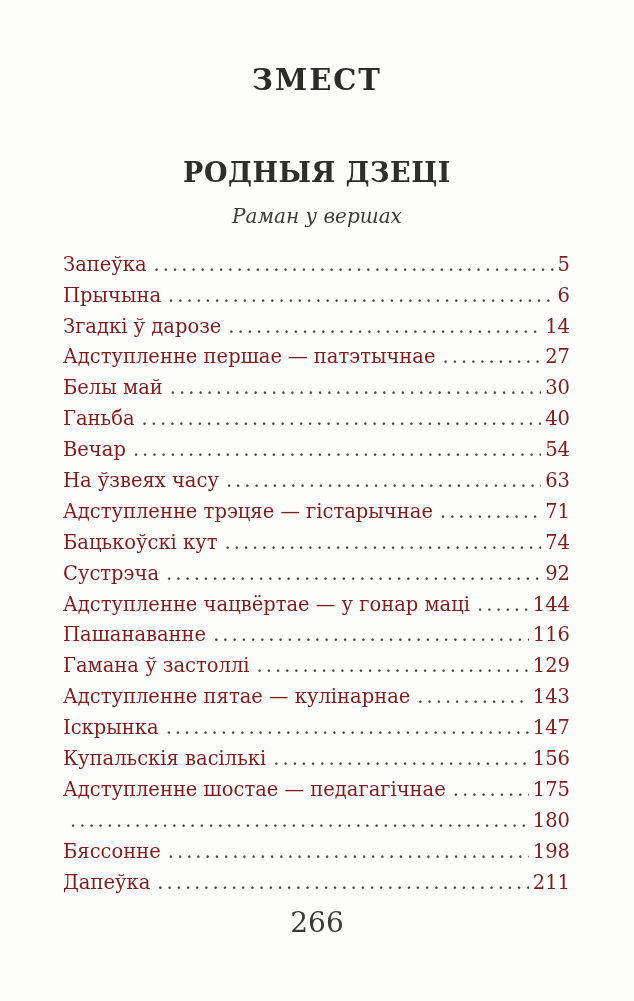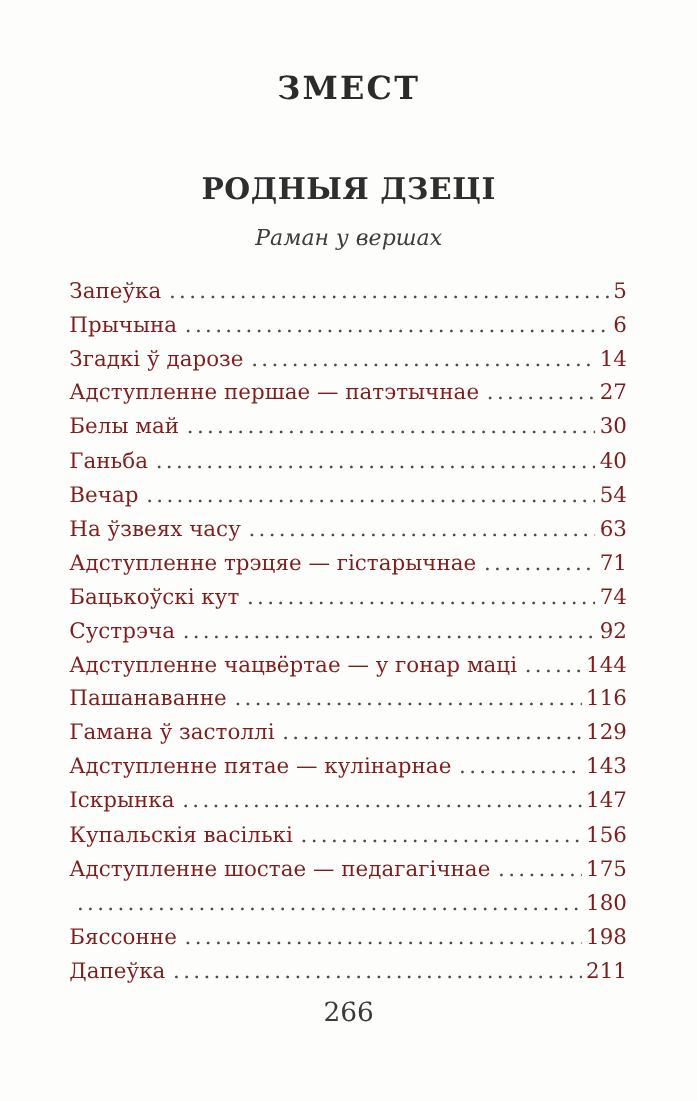--- a/index.html
+++ b/index.html
@@ -79,21 +79,21 @@
   .toc-page {
     flex: 0 0 auto;
     padding-left: 3px;
   }
   .folio {
     position: absolute;
     left: 0;
     right: 0;
     top: 906px;
     text-align: center;
-    font-size: 24px;
+    font-size: 28px;
     color: #3a3a3a;
   }
 </style>
 </head>
 <body>
 
 <div class="page">
 
   <h1 class="contents-title">ЗМЕСТ</h1>
 

